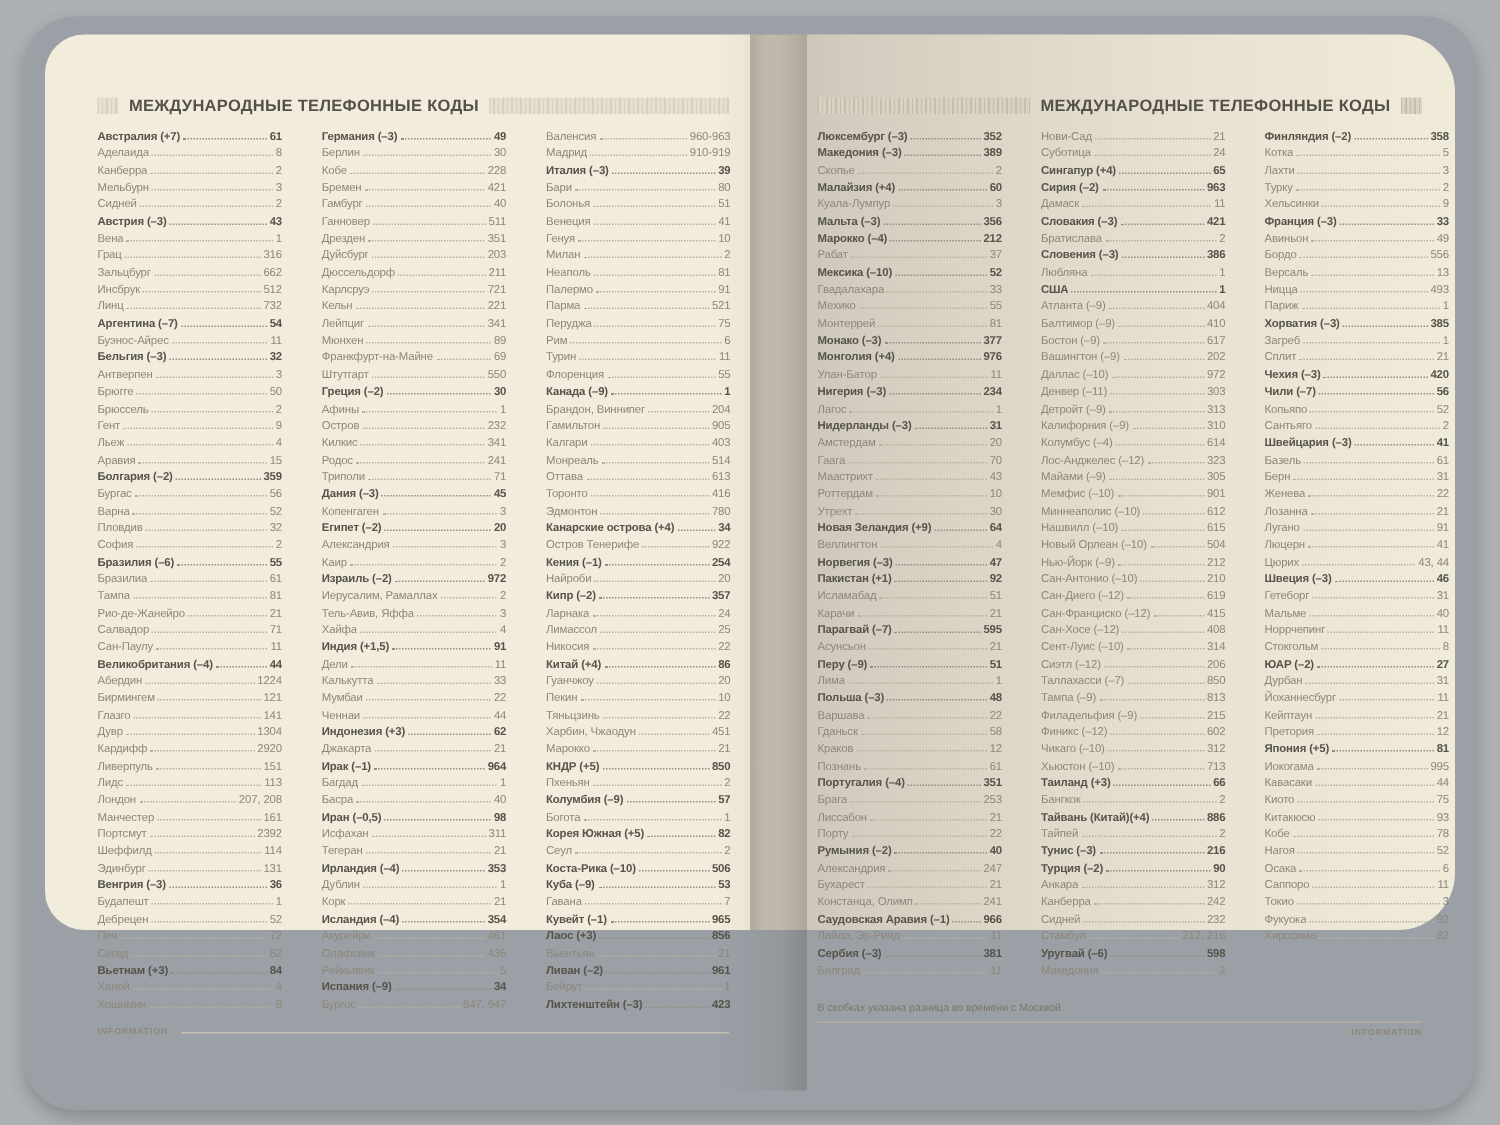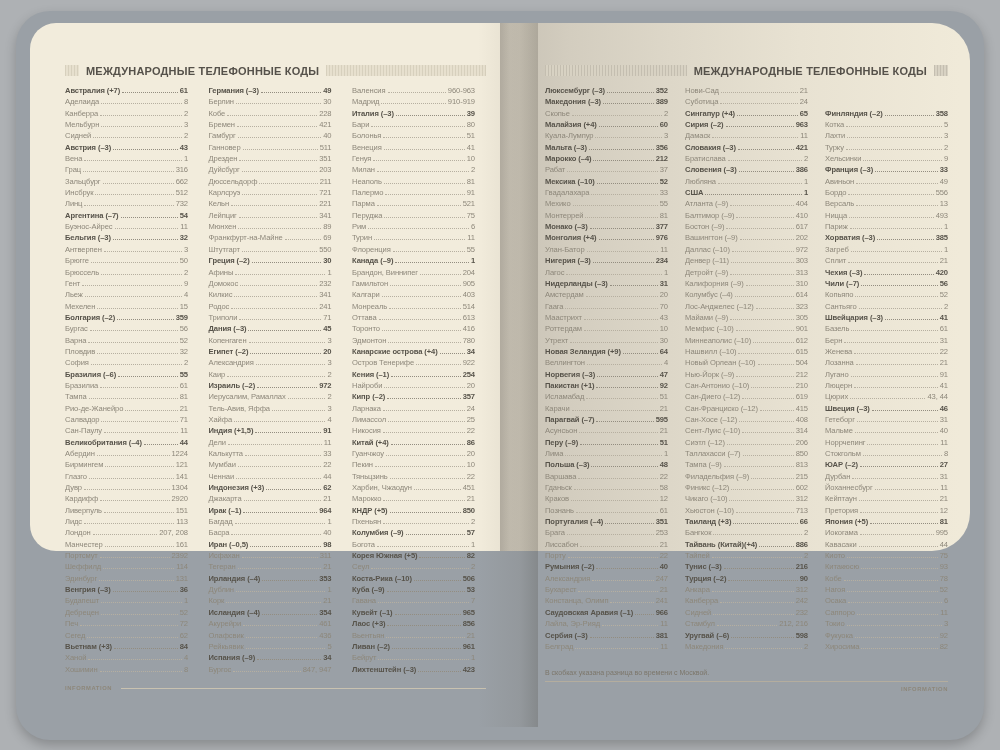--- a/index.html
+++ b/index.html
@@ -1,36 +1,36 @@
 <!DOCTYPE html>
 <html><head>
 <meta charset="utf-8">
 <style>
   html,body{margin:0;padding:0;width:1000px;height:750px;overflow:hidden;
     background:#aeb1b4;font-family:"Liberation Sans","DejaVu Sans",sans-serif;}
   *{box-sizing:border-box;}
   .cover{position:absolute;left:16px;top:11px;width:968px;height:729px;
     background:#9aa0a6;border-radius:34px;box-shadow:0 5px 12px rgba(0,0,0,.22);}
   .spread{position:absolute;left:30px;top:23px;width:940px;height:704px;display:flex;}
-  .page{position:relative;width:470px;height:528px;}
+  .page{position:relative;width:470px;height:597px;}
   .page-left{background:#f2ecdc;border-radius:26px 0 0 26px;}
   .page-right{background:linear-gradient(90deg,#b5afa3 0px,#c8c2b5 10px,#d3cdbf 70px,
     #ddd7c8 170px,#e8e2d2 300px,#f0ead9 460px);border-radius:0 38px 38px 0;}
   .gutter-shadow{position:absolute;left:448px;top:0;width:60px;height:704px;pointer-events:none;
     background:linear-gradient(90deg,rgba(90,84,70,0) 0%,rgba(90,84,70,.10) 70%,rgba(60,56,46,.22) 100%);}
   .page-header{position:absolute;top:40px;left:35px;right:14px;height:15px;
     display:flex;align-items:center;gap:7px;}
   .page-right .page-header{left:45px;right:22px;}
   .hatch{height:11px;background:repeating-linear-gradient(90deg,#d7d0bd 0 1px,#e7e0ce 1px 3px);}
   .hatch-sm{width:14px;}
   .hatch-fill{flex:1;}
   .page-right .hatch{background:repeating-linear-gradient(90deg,#c4beb0 0 1px,#d8d2c3 1px 3px);}
   .hdr-title{font-size:11px;font-weight:bold;color:#55514a;letter-spacing:.2px;white-space:nowrap;}
-  .cols{position:absolute;top:62px;left:35px;right:25px;display:flex;justify-content:space-between;}
-  .page-right .cols{left:45px;right:22px;align-items:flex-end;}
+  .cols{position:absolute;top:62px;left:35px;right:13px;display:flex;justify-content:space-between;}
+  .page-right .cols{left:45px;right:4px;}
   .col{width:123px;}
   .row{display:flex;align-items:baseline;height:11.35px;line-height:11.35px;
     font-size:7.6px;color:#8d877a;letter-spacing:-.1px;white-space:nowrap;}
   .row .n{flex:0 0 auto;}
   .row .dots{flex:1 1 auto;border-bottom:1px dotted #b6afa0;margin:0 2px;height:8px;}
   .row .v{flex:0 0 auto;}
   .row.b{color:#57534a;font-weight:bold;}
   .row.b .dots{border-bottom-color:#938d80;}
   .footer-left{position:absolute;left:35px;right:14px;top:662px;display:flex;align-items:center;gap:9px;}
   .footer-label{font-size:5.8px;font-weight:bold;color:#8d877a;letter-spacing:.6px;}
@@ -144,21 +144,21 @@
             <span class="n">Гент</span>
             <span class="dots"></span>
             <span class="v">9</span>
           </div>
           <div class="row">
             <span class="n">Льеж</span>
             <span class="dots"></span>
             <span class="v">4</span>
           </div>
           <div class="row">
-            <span class="n">Мехелен</span>
+            <span class="n">Аравия</span>
             <span class="dots"></span>
             <span class="v">15</span>
           </div>
           <div class="row b">
             <span class="n">Болгария (–2)</span>
             <span class="dots"></span>
             <span class="v">359</span>
           </div>
           <div class="row">
             <span class="n">Бургас</span>
@@ -396,21 +396,21 @@
             <span class="n">Греция (–2)</span>
             <span class="dots"></span>
             <span class="v">30</span>
           </div>
           <div class="row">
             <span class="n">Афины</span>
             <span class="dots"></span>
             <span class="v">1</span>
           </div>
           <div class="row">
-            <span class="n">Домокос</span>
+            <span class="n">Остров</span>
             <span class="dots"></span>
             <span class="v">232</span>
           </div>
           <div class="row">
             <span class="n">Килкис</span>
             <span class="dots"></span>
             <span class="v">341</span>
           </div>
           <div class="row">
             <span class="n">Родос</span>

